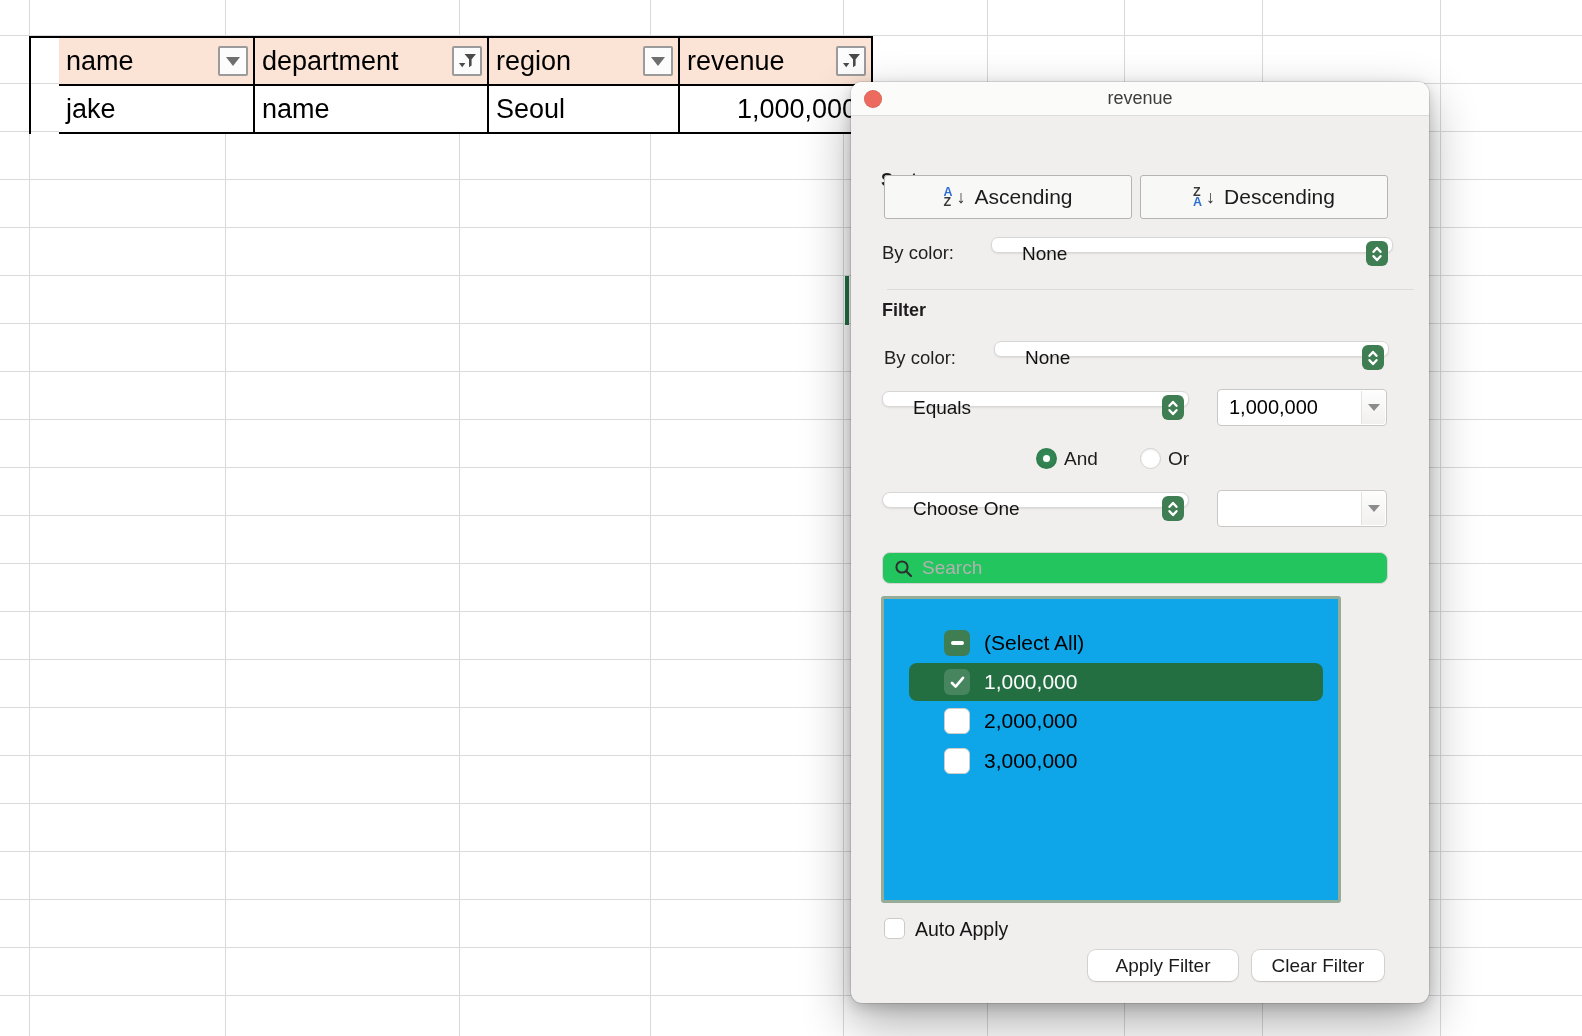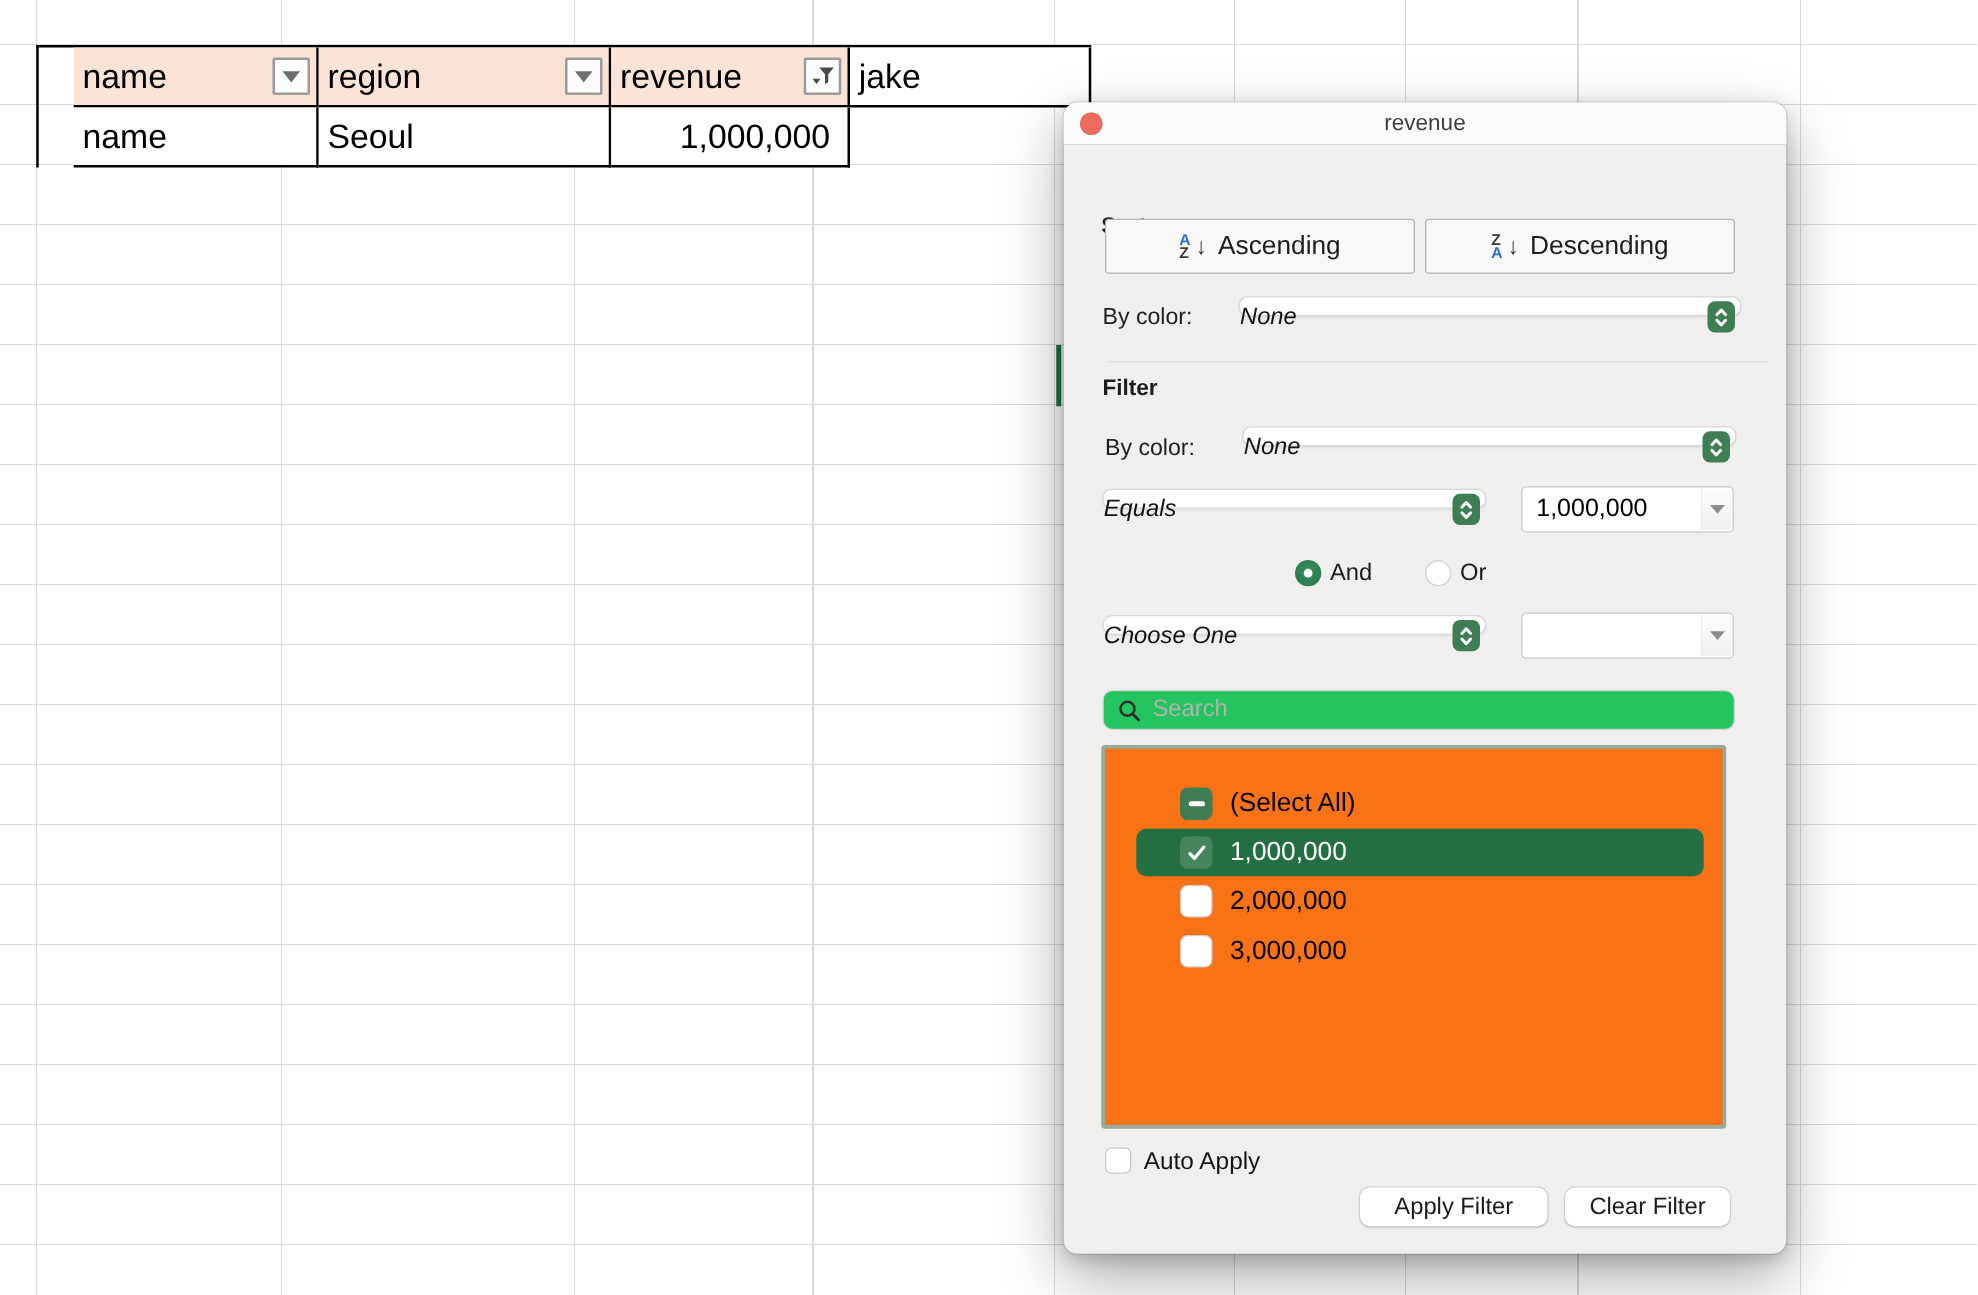--- a/index.html
+++ b/index.html
@@ -72,21 +72,21 @@
     display:flex; align-items:center; justify-content:center; gap:9px;
     font-size:21px; color:#1c1c1e;
   }
   .az { display:flex; flex-direction:column; font-size:12.5px; font-weight:bold; line-height:10px; letter-spacing:0; }
   .az .blue { color:#2f6fd1; } .az .dark { color:#3a3a3a; }
   .sort-arrow { font-size:18px; color:#333; font-weight:bold; margin-left:-5px; }
 
   .dd {
     position:absolute; height:16px; background:#fff; border-radius:7px;
     border:1px solid #d8d7d5; box-shadow:0 1px 2px rgba(0,0,0,.08);
-    font-size:19px; color:#111; line-height:31px; padding-left:0;font-style:italic;
+    font-size:19px; color:#111; line-height:31px; padding-left:30px;
   }
   .stepper {
     position:absolute; right:4px; top:3px; width:22px; height:25px; border-radius:6px;
     background:#3e7e52; display:flex; align-items:center; justify-content:center;
   }
   .divider { position:absolute; left:36px; top:207px; width:527px; height:1px; background:#dcdbd9; }
 
   .combo {
     position:absolute; width:170px; height:37px; background:#fff; border:1px solid #c9c8c6; border-radius:4px;
     font-size:20px; color:#000; line-height:35px; padding-left:11px;
@@ -109,22 +109,22 @@
     background:#22c55e; border:1px solid #d4d3d1; border-radius:8px;
     display:flex; align-items:center; padding-left:11px;
   }
   #search input {
     border:none; outline:none; background:transparent; font-size:19px; color:#222;
     font-family:"Liberation Sans","DejaVu Sans",sans-serif; margin-left:9px; width:430px;
   }
   #search input::placeholder { color:#b3b2b0; }
 
   #listbox {
-    position:absolute; left:30px; top:514px; width:500px; height:307px;
-    background:#f97316; border:3px solid #96ac98; border-radius:3px; padding-top:24px; overflow:hidden;
+    position:absolute; left:30px; top:514px; width:460px; height:307px;
+    background:#0ea5e9; border:3px solid #96ac98; border-radius:3px; padding-top:24px; overflow:hidden;
   }
   .list-row { height:40px; display:flex; align-items:center; padding-left:60px; font-size:21px; color:#000; }
   .list-row.hl {
     background:#236f42; border-radius:8px; margin:0 15px 0 25px; padding-left:35px; color:#fff; height:38px;
   }
   .cb { width:26px; height:26px; border-radius:6px; margin-right:14px; flex:none; display:flex; align-items:center; justify-content:center; }
   .cb.ind { background:#3e7e52; }
   .cb.ind::after { content:""; width:13px; height:3.5px; border-radius:2px; background:#fff; }
   .cb.chk { background:#47855f; }
   .cb.off { background:#fff; border:1.5px solid #cfcecc; }
@@ -143,20 +143,29 @@
 </head>
 <body>
 
 <div id="sheet">
 
   <div id="xl-table">
     <div class="th">
       <span>name</span>
       <span class="hdr-btn">
         <span class="tri-down"></span>
+      </span>
+    </div>
+    <div class="th">
+      <span>department</span>
+      <span class="hdr-btn">
+        <svg width="19" height="17" viewBox="0 0 19 17">
+          <path d="M6.5 1 H18 L13.6 6.3 V12.6 L11 14.3 V6.3 Z" fill="#4a4a4a"></path>
+          <path d="M1 10 h6.4 l-3.2 4.2 z" fill="#4a4a4a"></path>
+        </svg>
       </span>
     </div>
     <div class="th">
       <span>region</span>
       <span class="hdr-btn">
         <span class="tri-down"></span>
       </span>
     </div>
     <div class="th">
       <span>revenue</span>

